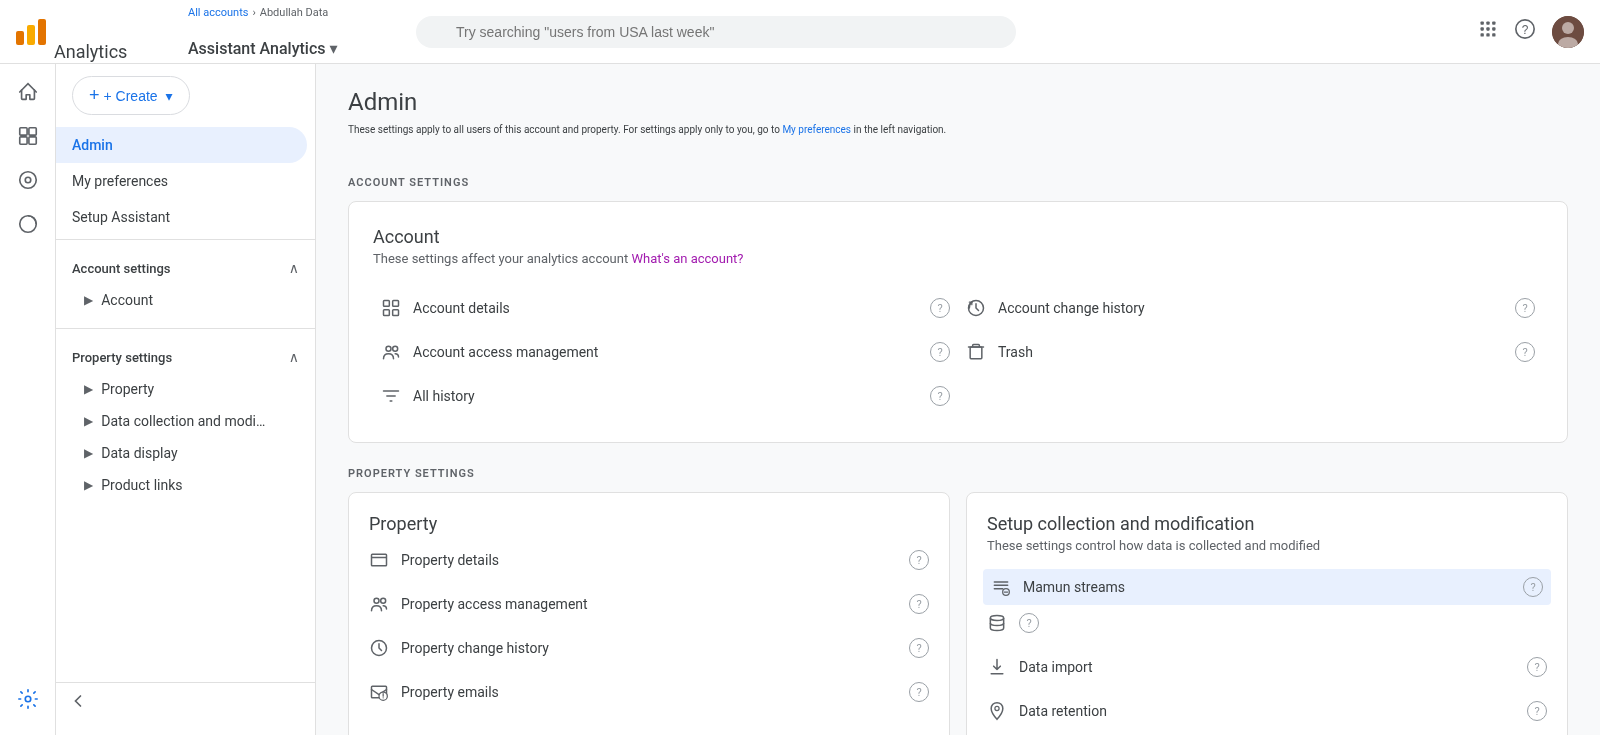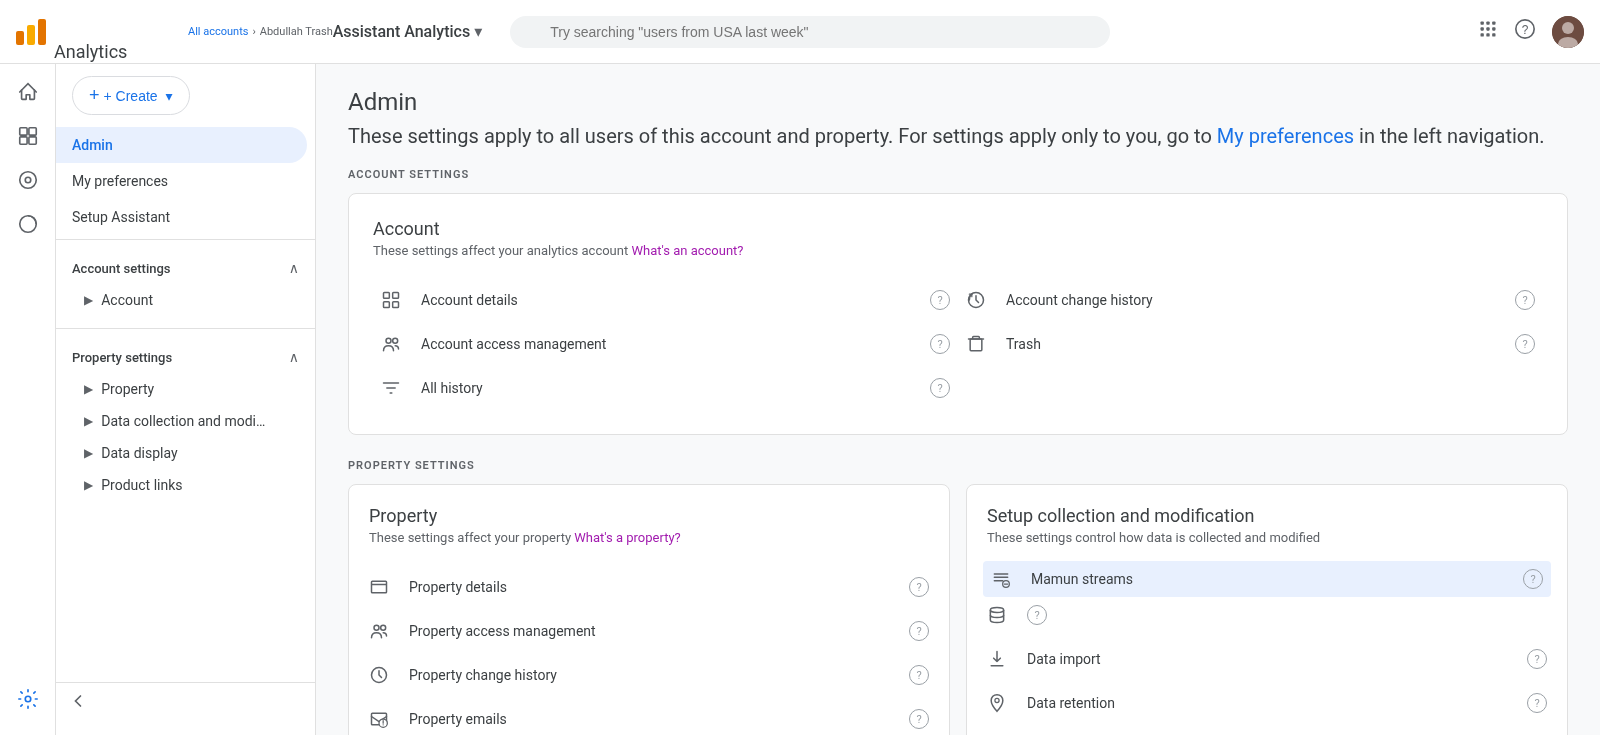--- a/index.html
+++ b/index.html
@@ -7,21 +7,21 @@
 
     
     .topbar { display: flex; align-items: center; background: #fff; border-bottom: 1px solid #e0e0e0; height: 64px; padding: 0 16px; gap: 12px; flex-shrink: 0; }
     .logo-area { display: flex; align-items: center; gap: 8px; min-width: 160px; }
     .logo-icon { display: flex; gap: 3px; align-items: flex-end; }
     .logo-bar { width: 8px; border-radius: 2px; }
     .logo-bar.b1 { height: 20px; background: #f9ab00; }
     .logo-bar.b2 { height: 14px; background: #e37400; }
     .logo-bar.b3 { height: 26px; background: #e37400; }
     .logo-title { font-size: 18px; font-weight: 400; color: #3c4043; margin-top: 40px; }
-    .breadcrumb-area { display: flex; flex-direction: row; min-width: 200px; }
+    .breadcrumb-area { display: flex; flex-direction: column; min-width: 200px; gap: 20px; }
     .breadcrumb-top { font-size: 11px; color: #5f6368; display: flex; align-items: center; gap: 4px; }
     .breadcrumb-main { display: flex; align-items: center; gap: 4px; font-size: 16px; font-weight: 500; color: #3c4043; }
     .search-bar { flex: 1; max-width: 600px; margin: 0 16px; }
     .search-input { width: 100%; padding: 8px 16px 8px 40px; border: none; border-radius: 24px; background: #f1f3f4; font-size: 14px; color: #3c4043; outline: none; position: relative; }
     .search-wrapper { position: relative; }
     .search-icon-pos { position: absolute; left: 12px; top: 50%; transform: translateY(-50%); color: #5f6368; }
     .topbar-right { display: flex; align-items: center; gap: 16px; margin-left: auto; }
     .grid-icon, .help-icon { color: #5f6368; cursor: pointer; font-size: 20px; }
     .avatar { width: 32px; height: 32px; border-radius: 50%; background: #6d4c41; display: flex; align-items: center; justify-content: center; color: white; font-size: 14px; overflow: hidden; cursor: pointer; }
 
@@ -39,29 +39,29 @@
     .nav-item { display: flex; align-items: center; padding: 10px 16px; cursor: pointer; font-size: 14px; color: #3c4043; border-radius: 0 24px 24px 0; margin-right: 8px; }
     .nav-item.active { background: #e8f0fe; color: #1a73e8; font-weight: 500; }
     .nav-section { padding: 8px 0; }
     .nav-section-header { display: flex; align-items: center; justify-content: space-between; padding: 8px 16px; font-size: 13px; color: #3c4043; font-weight: 500; cursor: pointer; }
     .nav-sub-item { display: flex; align-items: center; padding: 8px 16px 8px 28px; cursor: pointer; font-size: 14px; color: #3c4043; border-radius: 0 24px 24px 0; margin-right: 8px; gap: 8px; }
     .nav-divider { height: 1px; background: #e0e0e0; margin: 4px 0; }
 
     
     .main-content { flex: 1; overflow-y: auto; padding: 24px 32px; background: #f8f9fa; }
     .page-title { font-size: 24px; font-weight: 400; color: #3c4043; margin-bottom: 8px; }
-    .page-description { font-size: 20px; color: #3c4043; margin-bottom: 20px; }
+    .page-description { font-size: 10px; color: #3c4043; margin-bottom: 41px; }
     .page-description a { color: #1a73e8; text-decoration: none; }
     .section-label { font-size: 11px; font-weight: 600; letter-spacing: 1px; color: #5f6368; text-transform: uppercase; margin-bottom: 12px; }
     .card { background: #fff; border: 1px solid #e0e0e0; border-radius: 8px; margin-bottom: 24px; padding: 24px; }
     .card-title { font-size: 18px; font-weight: 400; color: #3c4043; margin-bottom: 4px; }
     .card-subtitle { font-size: 13px; color: #5f6368; margin-bottom: 20px; }
     .card-subtitle a { color: #a21caf; text-decoration: none; }
     .settings-grid { display: grid; grid-template-columns: 1fr 1fr; gap: 0; }
-    .settings-item { display: flex; align-items: center; gap: 20px; padding: 12px 0; border-bottom: none; }
+    .settings-item { display: flex; align-items: center; gap: 12px; padding: 12px 0; border-bottom: none; }
     .settings-icon { width: 20px; height: 20px; display: flex; align-items: center; justify-content: center; color: #5f6368; flex-shrink: 0; }
     .settings-name { font-size: 14px; color: #3c4043; flex: 1; }
     .help-circle { width: 20px; height: 20px; border: 1.5px solid #9aa0a6; border-radius: 50%; display: flex; align-items: center; justify-content: center; font-size: 11px; color: #9aa0a6; cursor: pointer; flex-shrink: 0; }
     .settings-col { padding: 0 8px; }
     .property-cards { display: grid; grid-template-columns: 1fr 1fr; gap: 16px; }
     .property-card { background: #fff; border: 1px solid #e0e0e0; border-radius: 8px; padding: 20px; }
     .highlighted-item { background: #e8f0fe; border-radius: 4px; }
   </style>
 </head>
 <body>
@@ -72,21 +72,21 @@
       <div class="logo-bar b2"></div>
       <div class="logo-bar b1"></div>
       <div class="logo-bar b3"></div>
     </div>
     <span class="logo-title">Analytics</span>
   </div>
   <div class="breadcrumb-area">
     <div class="breadcrumb-top">
       <span style="color:#1a73e8;cursor:pointer">All accounts</span>
       <span>›</span>
-      <span>Abdullah Trash</span>
+      <span>Abdullah Data</span>
     </div>
     <div class="breadcrumb-main">
       <span style="font-size:16px;font-weight:500">Assistant Analytics</span>
       <span style="cursor:pointer;color:#5f6368">▾</span>
     </div>
   </div>
   <div class="search-bar">
     <div class="search-wrapper">
       <span class="search-icon-pos">
         <svg width="18" height="18" viewBox="0 0 24 24" fill="none">
@@ -310,24 +310,20 @@
         </div>
       </div>
     </div>
 
     <div class="section-label">PROPERTY SETTINGS</div>
 
     <div class="property-cards">
 
       <div class="property-card">
         <div class="card-title">Property</div>
-        <div class="card-subtitle">
-          <span>These settings affect your property </span>
-          <a href="#">What's a property?</a>
-        </div>
         <div>
           <div class="settings-item">
             <div class="settings-icon">
               <svg width="20" height="20" viewBox="0 0 24 24" fill="none">
                   <rect x="3" y="5" width="18" height="14" rx="1" stroke="#5f6368" stroke-width="1.8"></rect>
                   <line x1="3" y1="9" x2="21" y2="9" stroke="#5f6368" stroke-width="1.8"></line>
                 </svg>
             </div>
             <span class="settings-name">Property details</span>
             <div class="help-circle">?</div>

